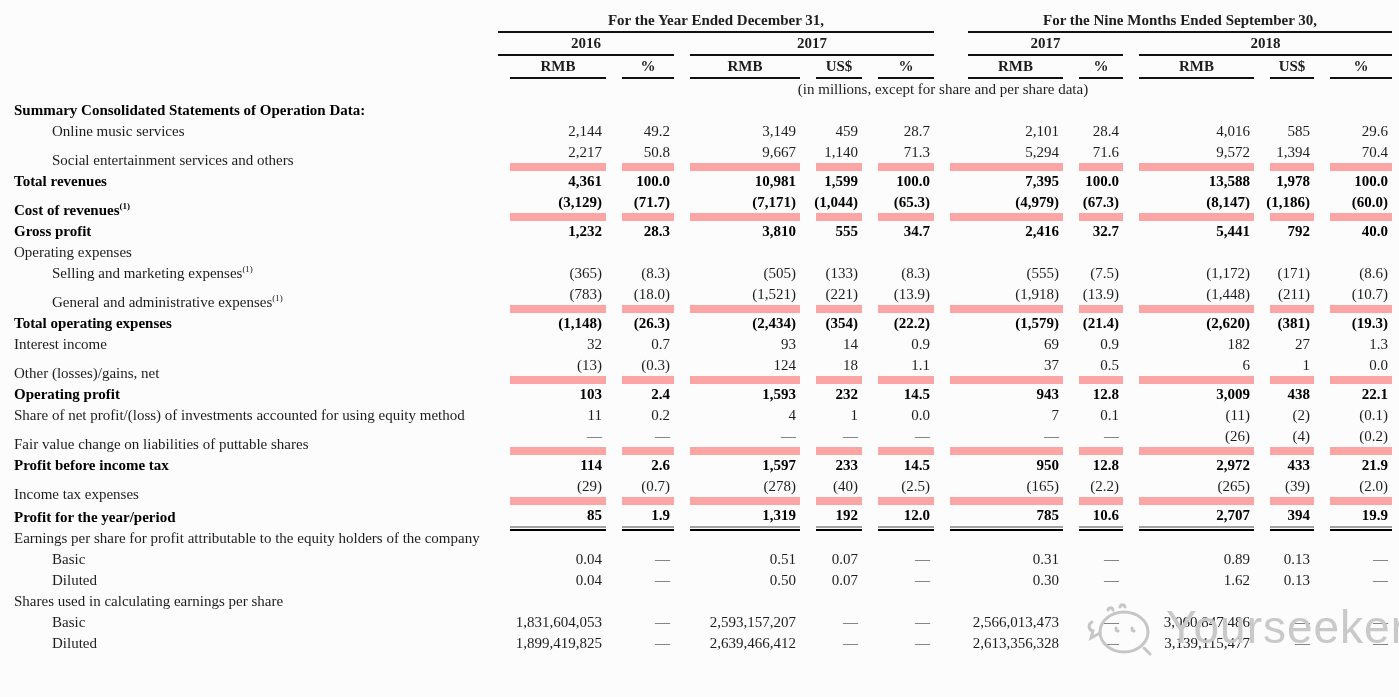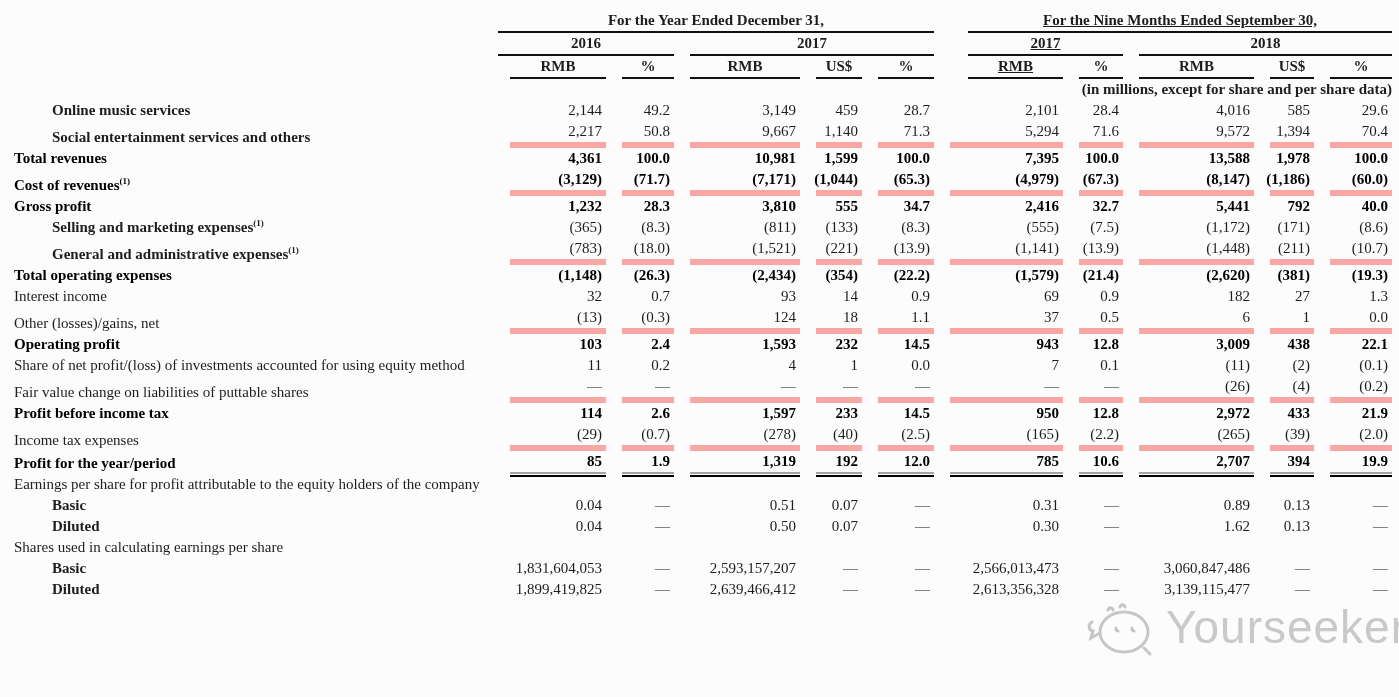--- a/index.html
+++ b/index.html
@@ -12,33 +12,33 @@
   table.fin{
     border-collapse:collapse;table-layout:fixed;
     margin:10px 0 8px 6px;width:1386px;
   }
   td{padding:0;vertical-align:bottom;line-height:21px;overflow:visible;}
   thead td{font-weight:bold;}
   
   .seg{border-bottom:2px solid #111;text-align:center;white-space:nowrap;}
   .pad{margin-left:16px;}
   .pad4{margin-left:4px;}
-  .pad34{margin-left:34px;text-decoration:underline;}
-  .note-cell{text-align:right;font-weight:bold;}
+  .pad34{margin-left:34px;}
+  .note-cell{text-align:center;font-weight:normal;}
   
   .lbl{white-space:normal;}
   .l0{padding-left:30px;text-indent:-22px;}
-  .l1{padding-left:46px;text-indent:0;font-weight:bold;}
+  .l1{padding-left:46px;text-indent:0;}
   .v{
     display:flex;justify-content:flex-end;align-items:flex-end;
     margin-left:16px;padding-right:4px;white-space:nowrap;
   }
   .v span{white-space:nowrap;}
   tr.bold td{font-weight:bold;color:#000;}
-  tr.ru1 .v{border-bottom:6px solid #fca5a5;}
+  tr.ru1 .v{border-bottom:8px solid #fca5a5;}
   tr.ru2 .v{position:relative;border-bottom:2px solid #a3a3a3;}
   tr.ru2 .v::after{
     content:"";position:absolute;left:0;right:0;bottom:-5px;
     border-bottom:2px solid #000;
   }
   .dash{color:#5c5c5c;}
   sup{font-size:9px;line-height:0;vertical-align:super;}
   
   .wm{
     position:absolute;left:1086px;top:598px;display:flex;align-items:center;
@@ -124,20 +124,35 @@
       <td>
           <div class="seg pad">%</div>
         </td>
     </tr>
     <tr>
       <td></td>
       <td colspan="10" class="note-cell">(in millions, except for share and per share data)</td>
     </tr>
   </thead>
   <tbody id="fin-body">
+      <tr class="bold">
+        <td>
+          <div class="lbl l0">Summary Consolidated Statements of Operation Data:</div>
+        </td>
+        <td></td>
+        <td></td>
+        <td></td>
+        <td></td>
+        <td></td>
+        <td></td>
+        <td></td>
+        <td></td>
+        <td></td>
+        <td></td>
+      </tr>
       <tr>
         <td>
           <div class="lbl l1">Online music services</div>
         </td>
         <td>
           <div class="v">
             <span>2,144</span>
           </div>
         </td>
         <td>
@@ -401,35 +416,50 @@
           </div>
         </td>
         <td>
           <div class="v">
             <span>40.0</span>
           </div>
         </td>
       </tr>
       <tr>
         <td>
+          <div class="lbl l0">Operating expenses</div>
+        </td>
+        <td></td>
+        <td></td>
+        <td></td>
+        <td></td>
+        <td></td>
+        <td></td>
+        <td></td>
+        <td></td>
+        <td></td>
+        <td></td>
+      </tr>
+      <tr>
+        <td>
           <div class="lbl l1">Selling and marketing expenses<sup>(1)</sup></div>
         </td>
         <td>
           <div class="v">
             <span>(365)</span>
           </div>
         </td>
         <td>
           <div class="v">
             <span>(8.3)</span>
           </div>
         </td>
         <td>
           <div class="v">
-            <span>(811)</span>
+            <span>(505)</span>
           </div>
         </td>
         <td>
           <div class="v">
             <span>(133)</span>
           </div>
         </td>
         <td>
           <div class="v">
             <span>(8.3)</span>
@@ -485,21 +515,21 @@
             <span>(221)</span>
           </div>
         </td>
         <td>
           <div class="v">
             <span>(13.9)</span>
           </div>
         </td>
         <td>
           <div class="v">
-            <span>(1,141)</span>
+            <span>(1,918)</span>
           </div>
         </td>
         <td>
           <div class="v">
             <span>(13.9)</span>
           </div>
         </td>
         <td>
           <div class="v">
             <span>(1,448)</span>

